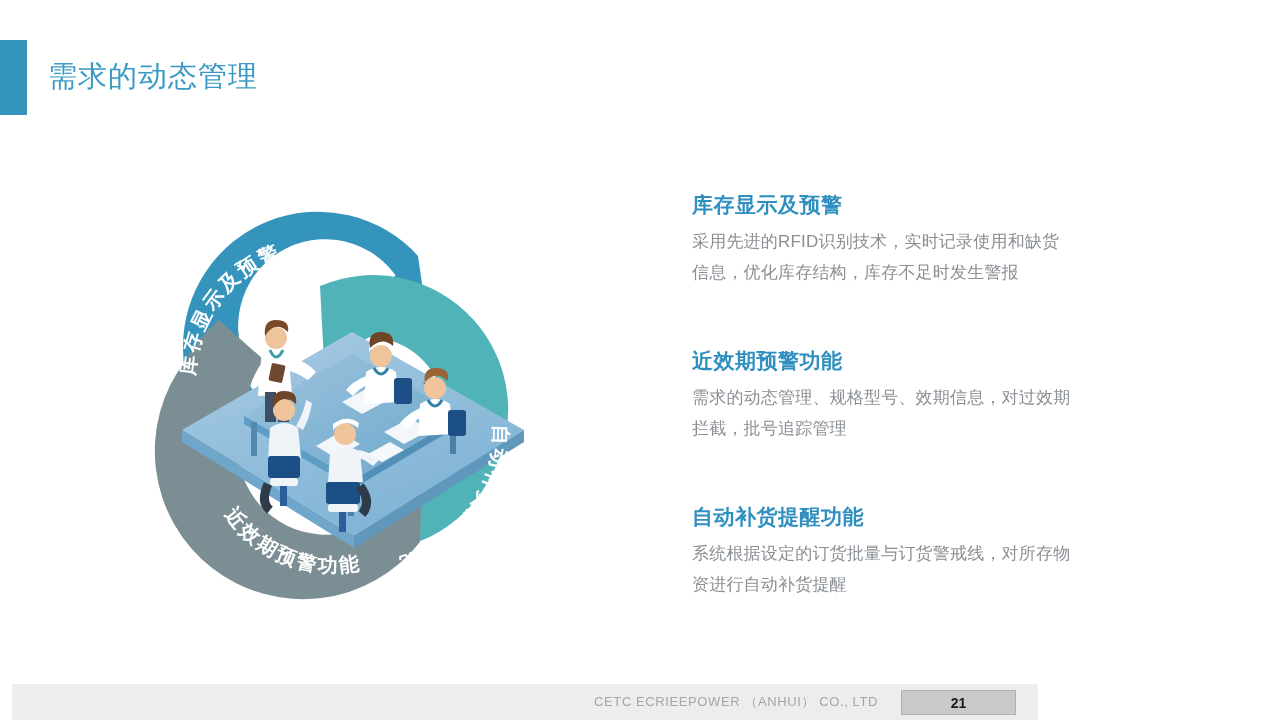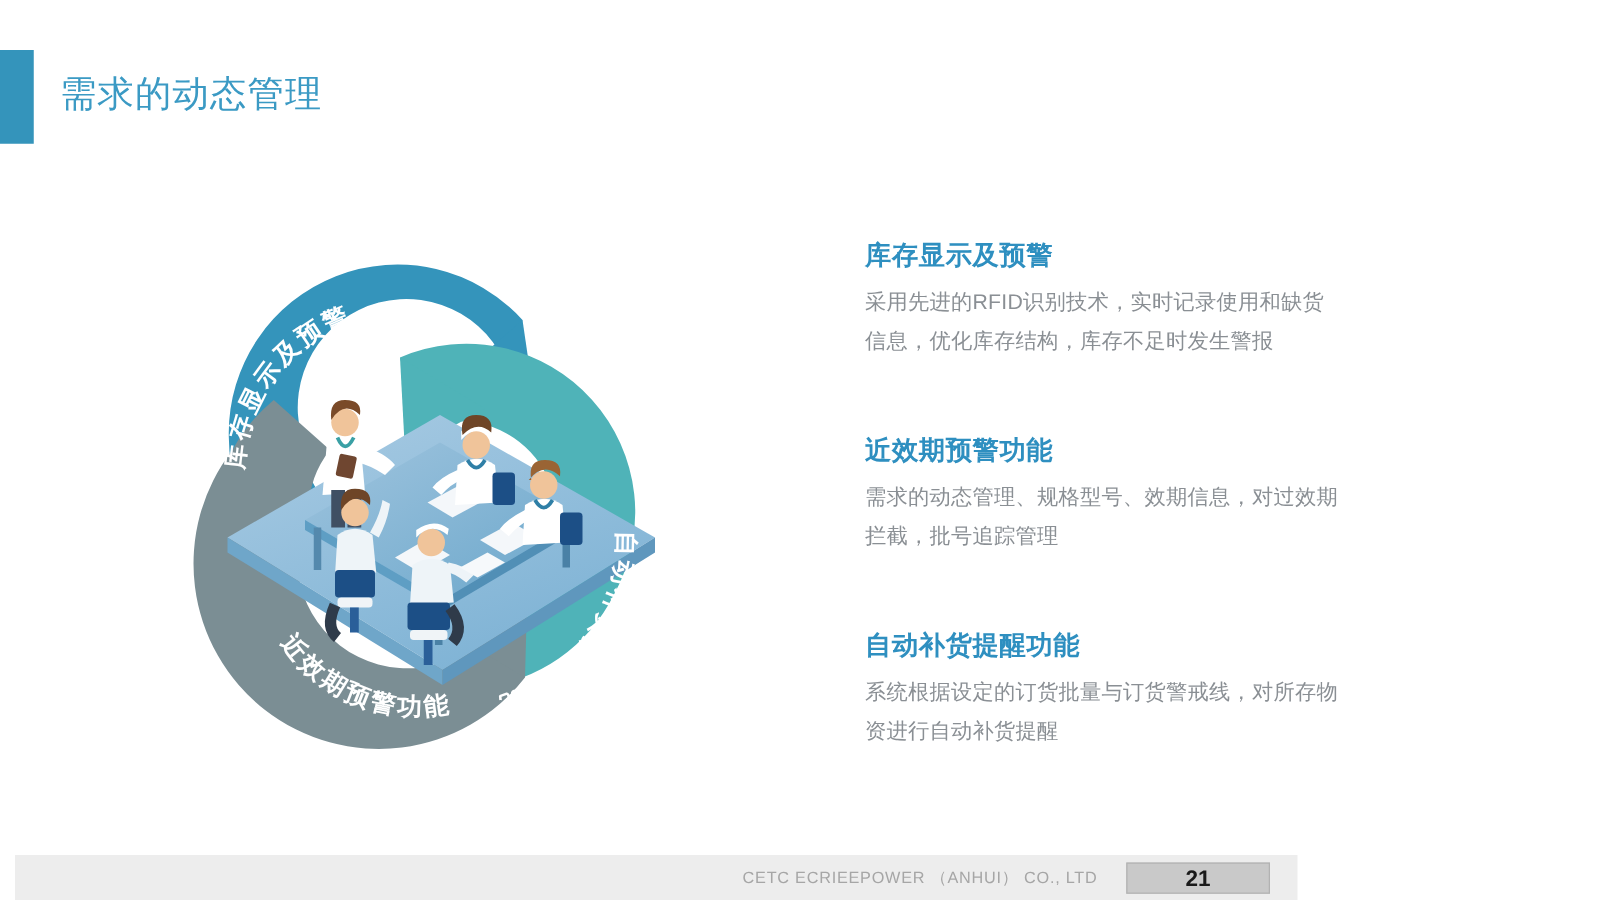--- a/index.html
+++ b/index.html
@@ -121,21 +121,21 @@
     top: 6px;
     width: 113px;
     height: 23px;
     background: #c9c9c9;
     border: 1px solid #b2b2b2;
     display: flex;
     align-items: center;
     justify-content: center;
   }
   .page-number {
-    font-size: 18px;
+    font-size: 14px;
     font-weight: bold;
     color: #1a1a1a;
     line-height: 1;
   }
 </style>
 </head>
 <body>
 
 <div class="slide">
 

